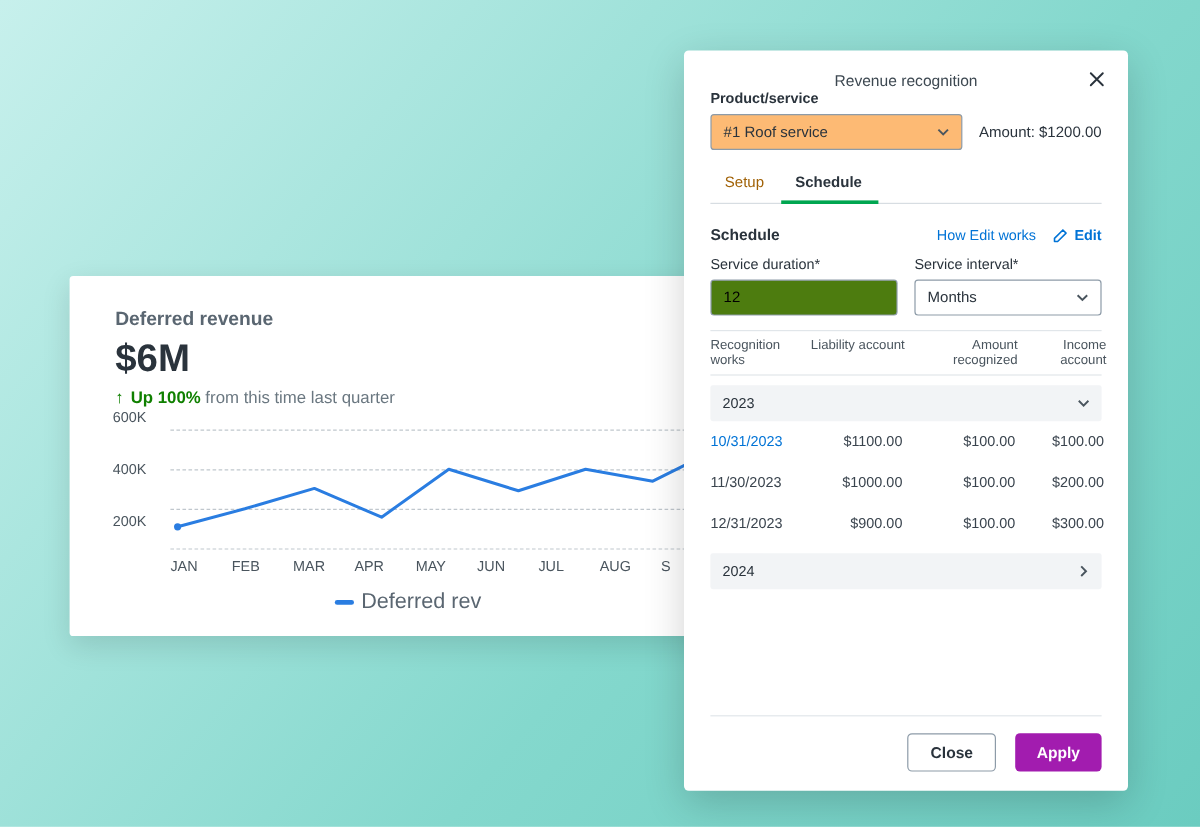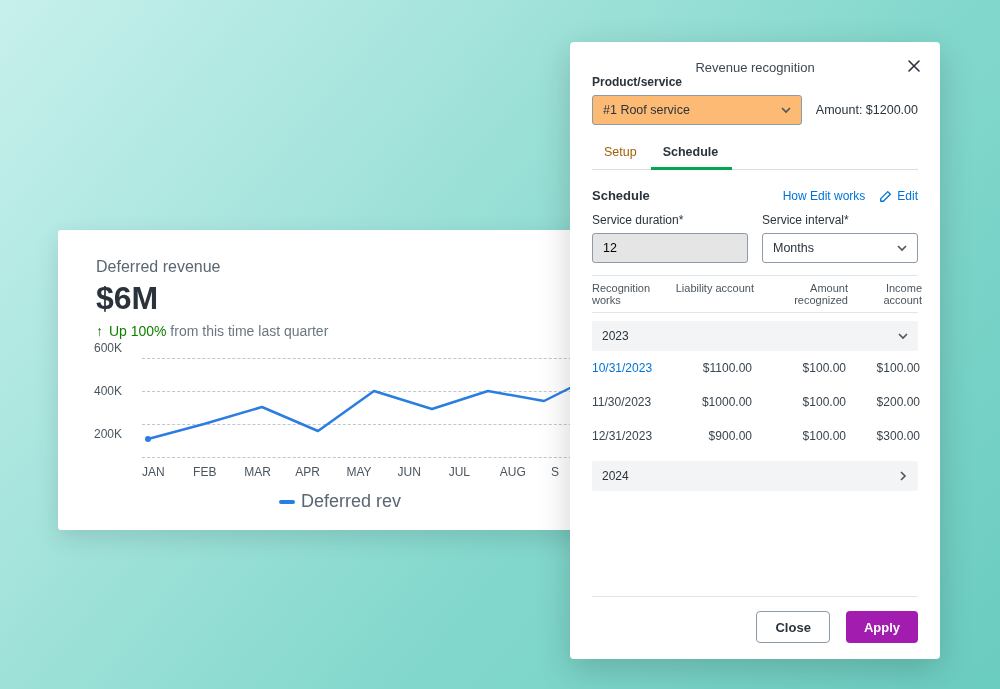--- a/index.html
+++ b/index.html
@@ -15,24 +15,24 @@
     left: 58px;
     top: 230px;
     width: 560px;
     height: 300px;
     background: #fff;
     border-radius: 3px;
     box-shadow: 0 8px 24px rgba(0,0,0,0.12);
     padding: 28px 34px 16px 38px;
     color: #3d4851;
   }
-  .chart-title { font-size: 16px; color: #5a6671; margin-bottom: 4px; }
+  .chart-title { font-size: 16px; color: #5a6671; margin-bottom: 4px; font-weight: bold; }
   .chart-value { font-size: 32px; font-weight: 700; color: #2a333c; margin-bottom: 6px; }
   .chart-delta { font-size: 14px; color: #6a7780; margin-bottom: 10px; }
-  .delta-up { color: #108000; font-weight: 400; }
+  .delta-up { color: #108000; font-weight: 700; }
   .delta-arrow { color:#108000; font-size:14px; margin-right:2px; }
   .plot-area {
     position: relative;
     height: 110px;
     width: 460px;
     margin-left: 46px;
   }
   .y-labels {
     position: absolute; left: -48px; top: -8px; bottom: 0;
     display: flex; flex-direction: column; justify-content: space-between;
@@ -79,28 +79,28 @@
   .dropdown .chev { width:10px; height:10px; }
   .amount { font-size:12.5px; white-space:nowrap; }
 
   .tabs { display:flex; border-bottom:1px solid #d7dde2; margin-bottom:10px; }
   .tab { font-size:12.5px; padding:6px 14px 8px 12px; color:#a16207; cursor:pointer; }
   .tab.active { color:#2a333c; font-weight:600; border-bottom:3px solid #00a650; margin-bottom:-1px; }
 
   .section-row { display:flex; align-items:center; justify-content:space-between; margin:8px 0 10px 0; }
   .section-title { font-size:13px; font-weight:700; }
   .link { color:#0073d6; font-size:12px; cursor:pointer; }
-  .edit-link { color:#0073d6; font-size:12px; font-weight:400; display:flex; align-items:center; gap:4px; cursor:pointer; }
+  .edit-link { color:#0073d6; font-size:12px; font-weight:700; display:flex; align-items:center; gap:4px; cursor:pointer; }
   .pencil { width:14px; height:14px; }
 
   .two-col { display:flex; gap:14px; margin-bottom:12px; }
   .col { flex:1; }
   .text-input {
     width:100%; height:30px; border:1px solid #8d9ba8; border-radius:3px;
-    background:#e5e5e5; padding:0 10px; font-size:12.5px;
+    background:#4d7c0f; padding:0 10px; font-size:12.5px;
   }
 
   .tbl-head, .tbl-row {
     display:grid;
     grid-template-columns: 82px 80px 94px 74px;
     font-size:11px;
   }
   .tbl-head { color:#4a555e; font-weight:500; padding:6px 0; border-top:1px solid #e1e6ea; border-bottom:1px solid #e1e6ea; }
   .tbl-head span:nth-child(3),
   .tbl-head span:nth-child(4),

